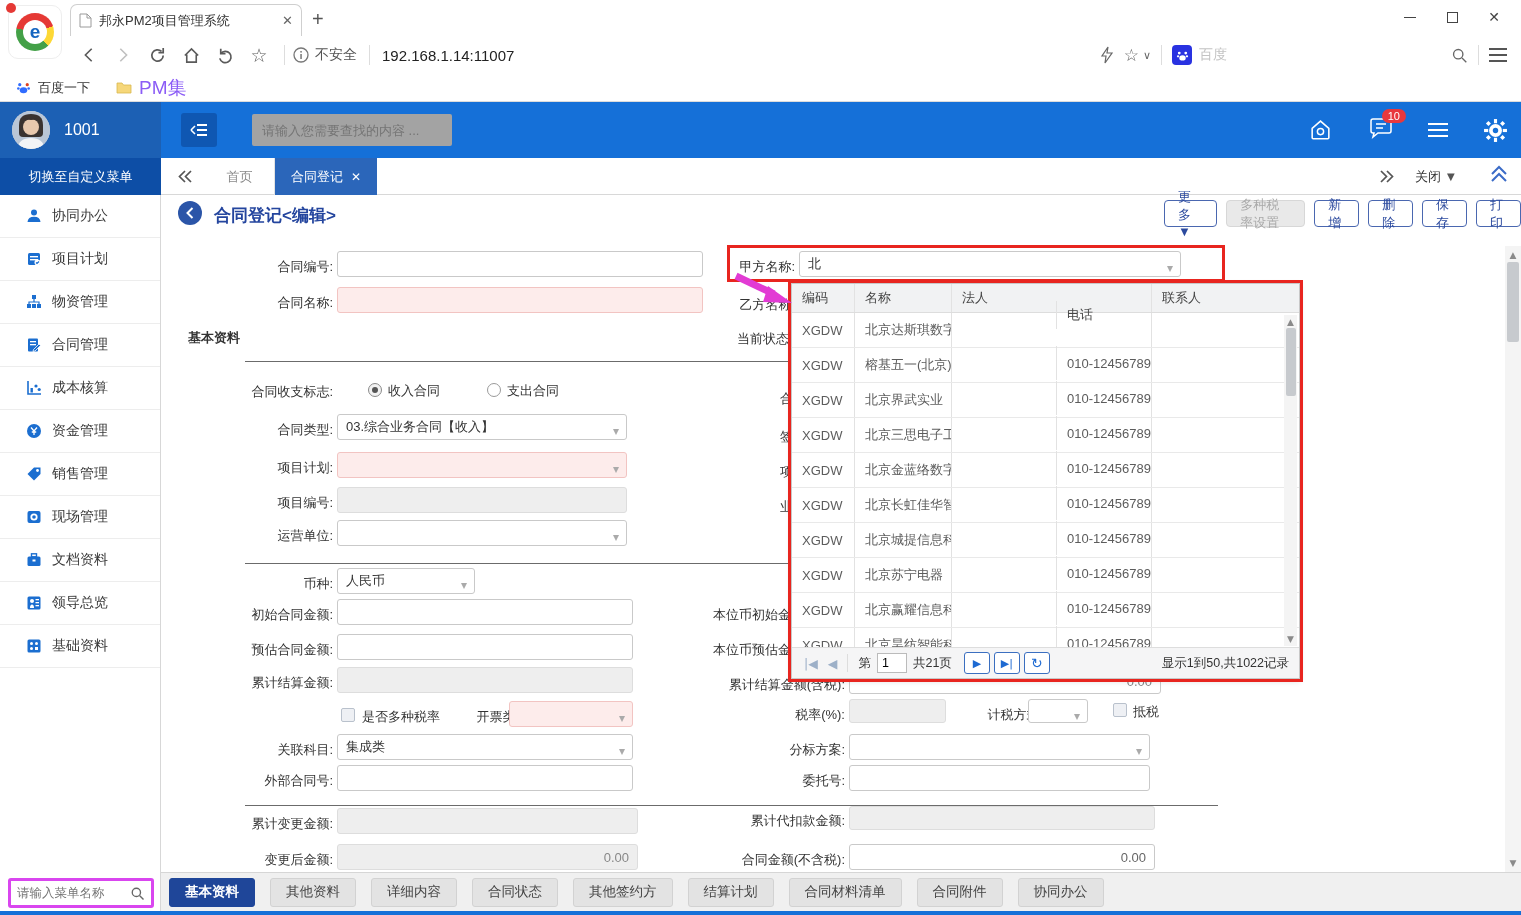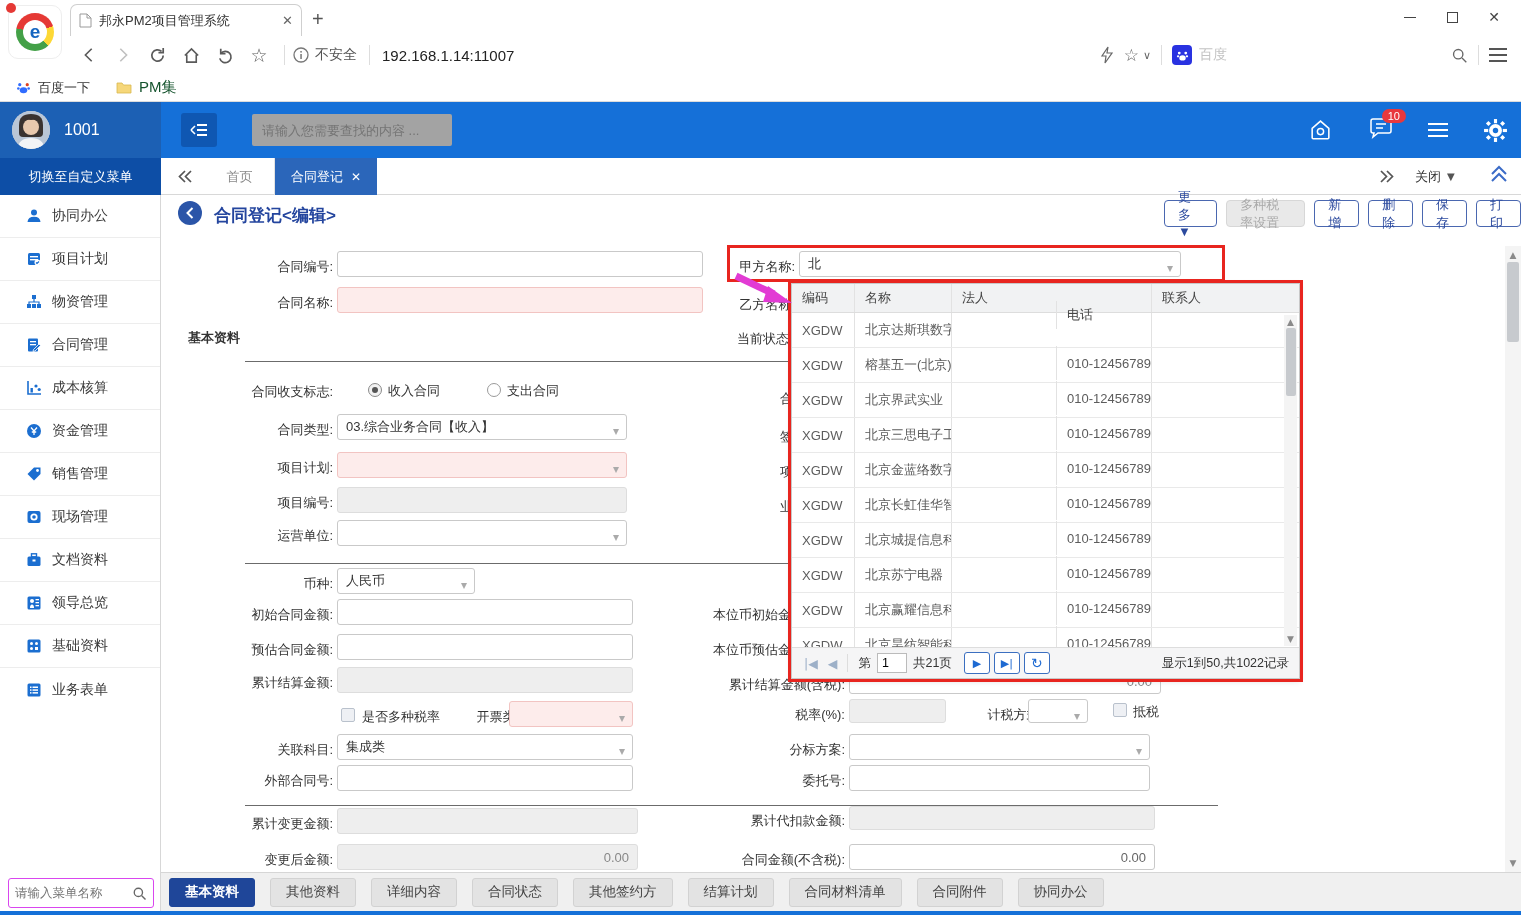--- a/index.html
+++ b/index.html
@@ -176,21 +176,21 @@
           <circle cx="2.5" cy="9" r="1.4" fill="#306cff"></circle>
           <circle cx="13.5" cy="9" r="1.4" fill="#306cff"></circle>
           <ellipse cx="8" cy="11" rx="4" ry="3.2" fill="#306cff"></ellipse>
         </svg>
       <span style="font-size:13px;color:#333;">百度一下</span>
     </span>
     <span style="margin-left:26px;display:inline-flex;align-items:center;gap:7px;">
       <svg width="16" height="13" viewBox="0 0 16 13">
           <path d="M1 2 h5 l1.5 2 H15 v8 H1 Z" fill="#f6d77a" stroke="#d9b84f" stroke-width=".8"></path>
         </svg>
-      <span style="font-size:15px;color:#14532d;">PM集</span>
+      <span style="font-size:19px;color:#8b5cf6;">PM集</span>
     </span>
   </div>
 
   <div class="abs apphead"></div>
   <div class="abs userblk">
     <span style="width:38px;height:38px;border-radius:50%;overflow:hidden;display:inline-block;background:#cfd8e6;">
       <svg width="38" height="38" viewBox="0 0 38 38">
           <rect width="38" height="38" fill="#b9c6d6"></rect>
           <path d="M7 14 Q7 3 19 3 Q31 3 31 14 L31 22 Q31 26 27 26 L11 26 Q7 26 7 22 Z" fill="#3a3330"></path>
           <circle cx="19" cy="16" r="8" fill="#e8c9ae"></circle>
@@ -359,34 +359,22 @@
     <div class="sitem">
         <svg width="16" height="16" viewBox="0 0 16 16">
           <rect x="1.5" y="1.5" width="13" height="13" rx="1.5" fill="#1b6ed0"></rect>
           <circle cx="5.5" cy="5.5" r="1.5" fill="#fff"></circle>
           <circle cx="10.5" cy="5.5" r="1.5" fill="#fff"></circle>
           <circle cx="5.5" cy="10.5" r="1.5" fill="#fff"></circle>
           <rect x="9" y="9" width="3" height="3" fill="#fff"></rect>
         </svg>
         <span>基础资料</span>
       </div>
-    <div class="sitem" style="border-bottom:none;">
-        <svg width="16" height="16" viewBox="0 0 16 16">
-          <rect x="1.5" y="1.5" width="13" height="13" rx="1.5" fill="#1b6ed0"></rect>
-          <rect x="4" y="4.5" width="1.5" height="1.5" fill="#fff"></rect>
-          <rect x="6.5" y="4.5" width="5.5" height="1.5" fill="#fff"></rect>
-          <rect x="4" y="7.3" width="1.5" height="1.5" fill="#fff"></rect>
-          <rect x="6.5" y="7.3" width="5.5" height="1.5" fill="#fff"></rect>
-          <rect x="4" y="10.1" width="1.5" height="1.5" fill="#fff"></rect>
-          <rect x="6.5" y="10.1" width="5.5" height="1.5" fill="#fff"></rect>
-        </svg>
-        <span>业务表单</span>
-      </div>
-  </div>
-  <div class="abs" style="left:8px;top:878px;width:146px;height:30px;border:1px solid #d946ef;border-radius:3px;background:#fff;display:flex;align-items:center;">
+  </div>
+  <div class="abs" style="left:8px;top:878px;width:146px;height:30px;border:3px solid #d946ef;border-radius:3px;background:#fff;display:flex;align-items:center;">
     <input style="flex: 1 1 0%; border: none; outline: none; padding: 0px 6px; font-size: 12.5px; color: rgb(51, 51, 51); min-width: 0px;" placeholder="请输入菜单名称">
     <svg width="15" height="15" viewBox="0 0 20 20" style="margin-right:6px;">
         <circle cx="8.5" cy="8.5" r="5.5" fill="none" stroke="#666" stroke-width="1.8"></circle>
         <path d="M13 13 L18 18" stroke="#666" stroke-width="1.8"></path>
       </svg>
   </div>
 
   <div class="abs" style="left:178px;top:201px;width:24px;height:24px;border-radius:50%;background:#2b55a8;color:#fff;display:flex;align-items:center;justify-content:center;">
     <svg width="10" height="12" viewBox="0 0 10 12">
         <path d="M7.5 1 L2.5 6 L7.5 11" stroke="#fff" stroke-width="2" fill="none"></path>

